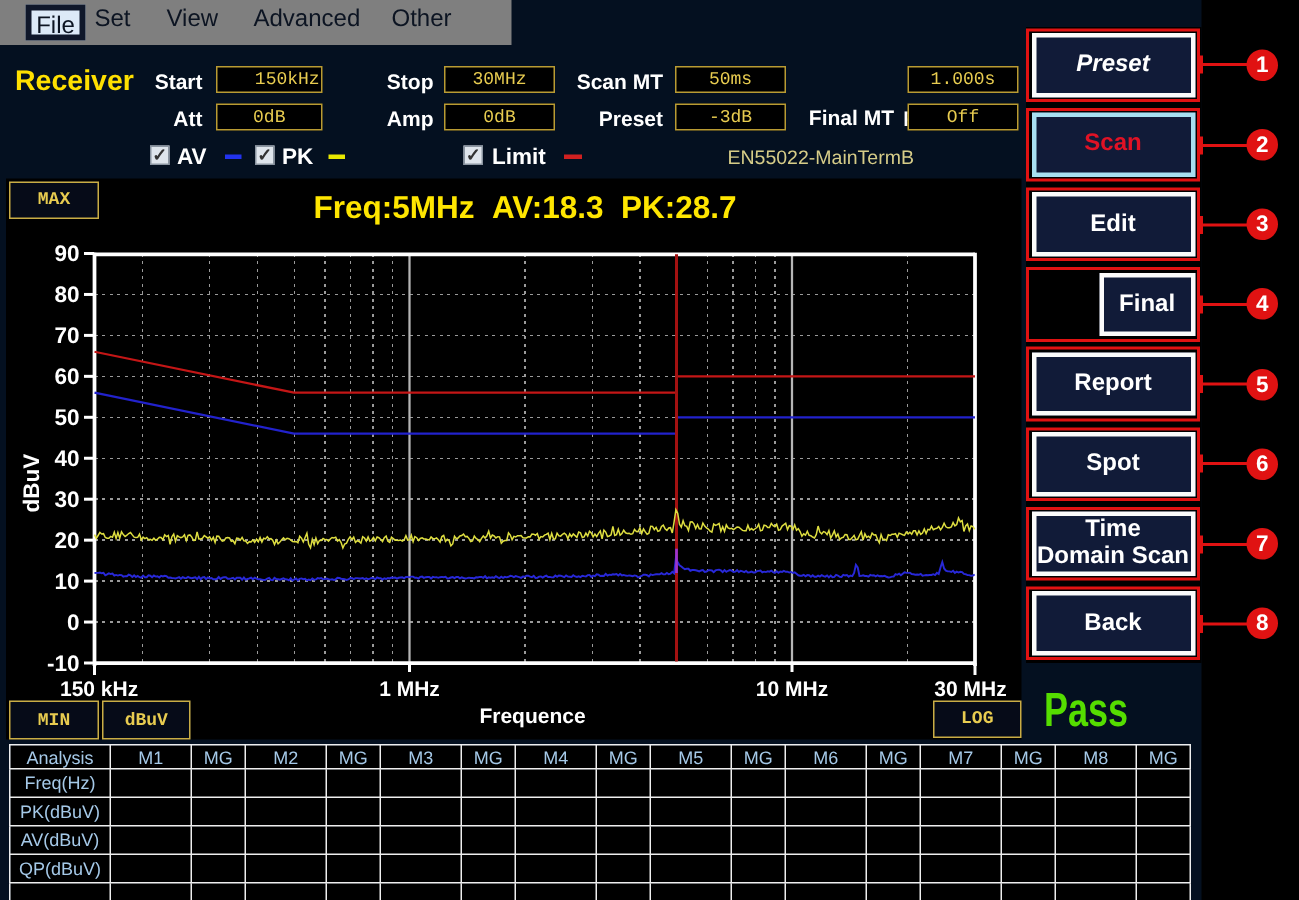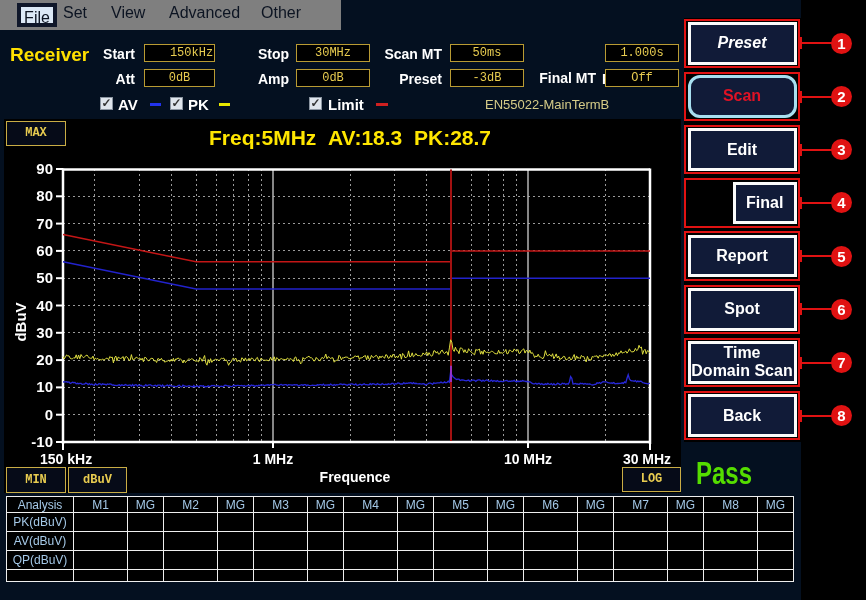--- a/index.html
+++ b/index.html
@@ -154,21 +154,21 @@
 <div class="ybtn" style="left:68px; top:467px; width:59px; height:26px; line-height:24px;">dBuV</div>
 <div class="ybtn" style="left:622px; top:467px; width:59px; height:25px; line-height:23px;">LOG</div>
 
 <div class="btn" style="top:18.5px; height:49.5px;font-style:italic;">
     <div class="inner">Preset</div>
   </div>
 <div class="conn" style="left:800px; top:37.2px; width:2px; height:12px;"></div>
 <div class="conn" style="left:800px; top:42.2px; width:32px; height:2px;"></div>
 <div class="circ" style="top:32.8px;">1</div>
 <div class="btn" style="top:71.7px; height:49.5px;">
-    <div class="inner" style="border-color:#a8dff0; color:#e01225;border-radius:12px;">Scan</div>
+    <div class="inner" style="border-color:#a8dff0; color:#e01225;">Scan</div>
   </div>
 <div class="conn" style="left:800px; top:90.5px; width:2px; height:12px;"></div>
 <div class="conn" style="left:800px; top:95.5px; width:32px; height:2px;"></div>
 <div class="circ" style="top:86.0px;">2</div>
 <div class="btn" style="top:124.9px; height:49.5px;">
     <div class="inner">Edit</div>
   </div>
 <div class="conn" style="left:800px; top:143.7px; width:2px; height:12px;"></div>
 <div class="conn" style="left:800px; top:148.7px; width:32px; height:2px;"></div>
 <div class="circ" style="top:139.2px;">3</div>
@@ -221,20 +221,39 @@
           <td style="width:54px; height:16px;">M5</td>
           <td style="width:36px; height:16px;">MG</td>
           <td style="width:54px; height:16px;">M6</td>
           <td style="width:36px; height:16px;">MG</td>
           <td style="width:54px; height:16px;">M7</td>
           <td style="width:36px; height:16px;">MG</td>
           <td style="width:54px; height:16px;">M8</td>
           <td style="width:36px; height:16px;">MG</td>
         </tr>
 <tr>
+          <td style="height:19px;">Freq(Hz)</td>
+          <td></td>
+          <td></td>
+          <td></td>
+          <td></td>
+          <td></td>
+          <td></td>
+          <td></td>
+          <td></td>
+          <td></td>
+          <td></td>
+          <td></td>
+          <td></td>
+          <td></td>
+          <td></td>
+          <td></td>
+          <td></td>
+        </tr>
+<tr>
           <td style="height:19px;">PK(dBuV)</td>
           <td></td>
           <td></td>
           <td></td>
           <td></td>
           <td></td>
           <td></td>
           <td></td>
           <td></td>
           <td></td>

